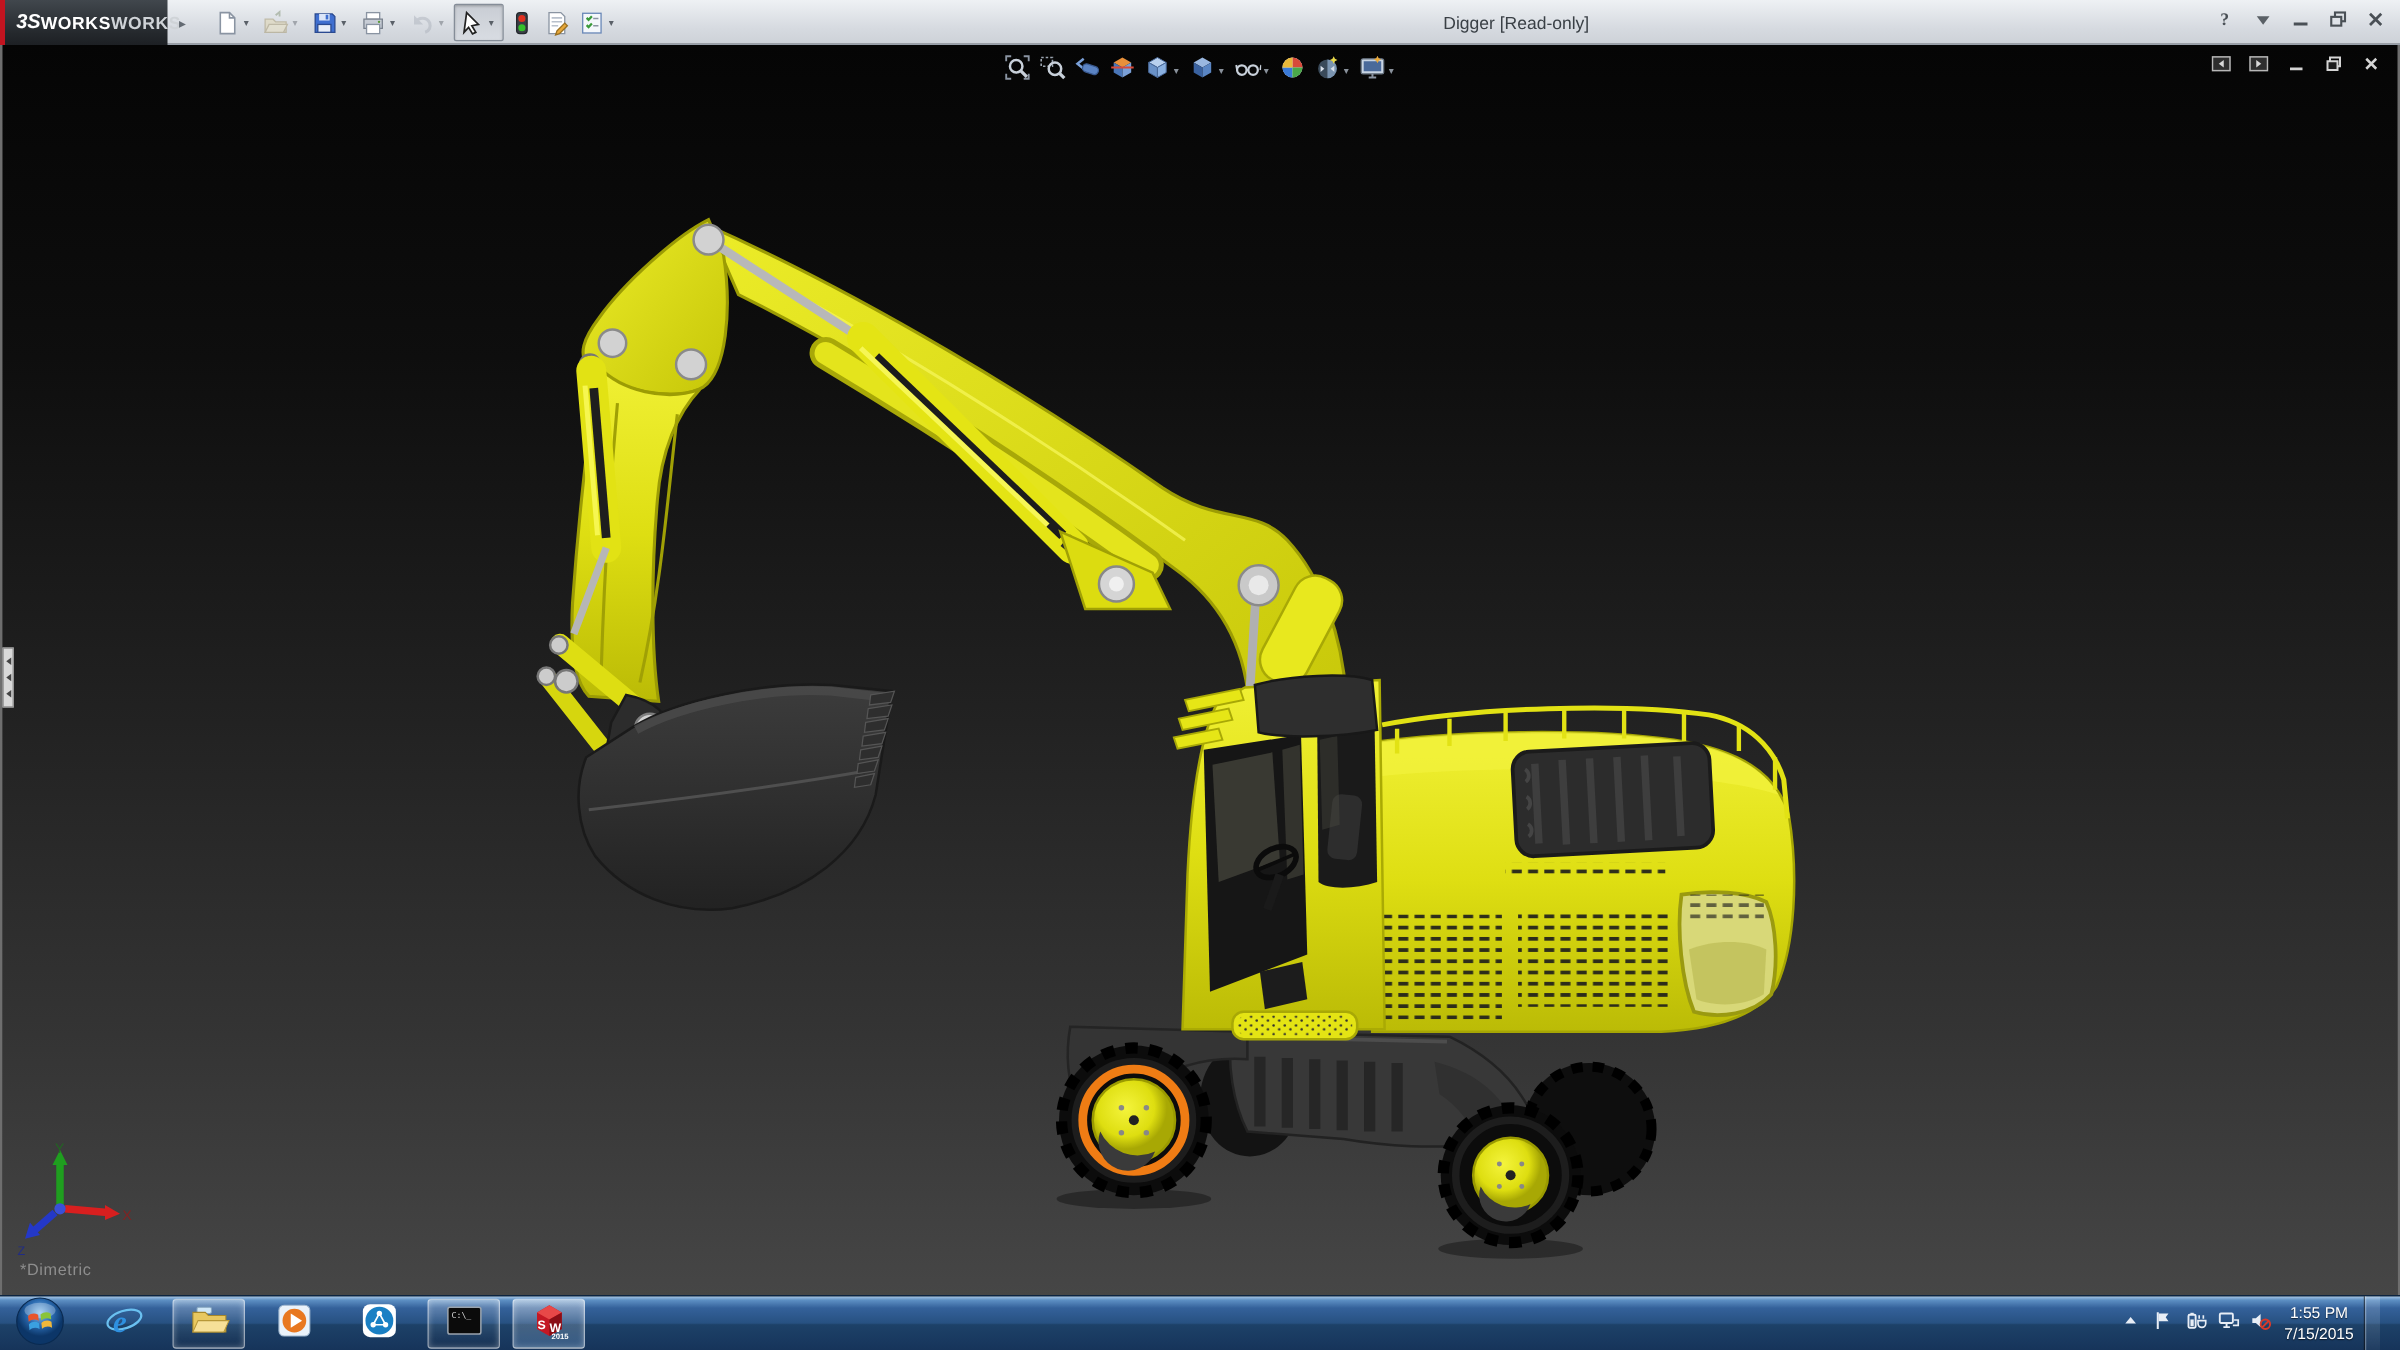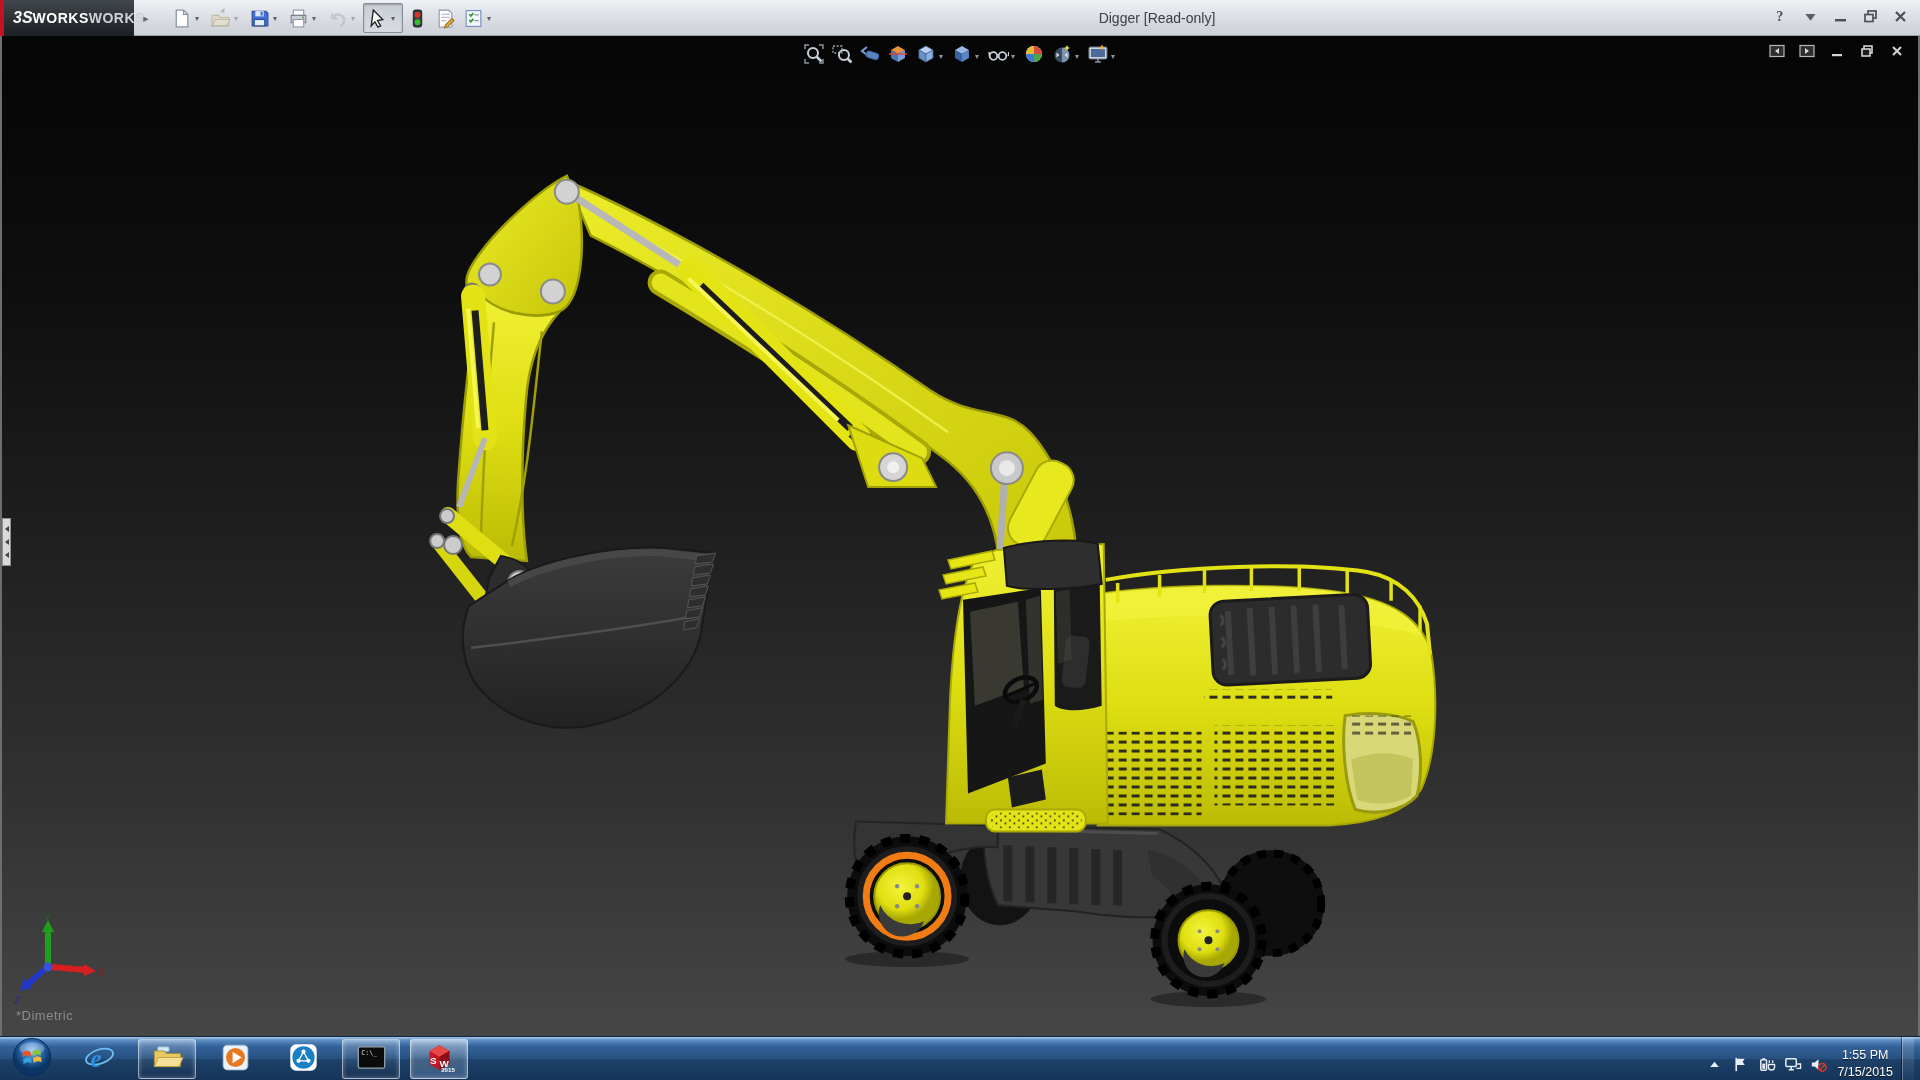--- a/index.html
+++ b/index.html
@@ -20,21 +20,21 @@
     align-items:center;justify-content:center;color:#636a72;font-size:11px}
   .main-toolbar{position:absolute;left:168px;top:0;height:36px;display:flex;align-items:center}
   .tb-btn{height:30px;display:flex;align-items:center;justify-content:center;
     padding:0 3px;border-radius:2px;margin-right:1px}
   .tb-btn .ic{display:flex}
   .tb-btn svg{width:21px;height:21px}
   .tb-btn.disabled{opacity:.45}
   .tb-btn.pressed{background:linear-gradient(#c9cdd4,#d8dce2);border:1px solid #858d98;
     box-shadow:inset 0 1px 2px rgba(0,0,0,.25)}
   .dd{font-size:8px;color:#5a6068;margin:0 4px 0 3px}
-  .title{position:absolute;left:1157px;top:0;height:24px;line-height:36px;
+  .title{position:absolute;left:1213px;top:0;height:24px;line-height:36px;
     transform:translateX(-50%);font-size:14px;color:#3a4046}
   .win-controls{position:absolute;right:8px;top:0;height:36px;display:flex;align-items:center;gap:6px}
   .win-controls .wc{display:flex;align-items:center;justify-content:center;width:24px;height:26px}
   .win-controls svg{width:17px;height:17px}
 
   
   .viewport{position:absolute;top:36px;left:0;width:1920px;height:1000px;
     background:linear-gradient(180deg,#050505 0%,#0e0e0e 25%,#1f1f1f 50%,#333 78%,#464646 100%);
     border-left:2px solid #6e6e6e;border-right:2px solid #6e6e6e}
   .model-svg{position:absolute;top:0;left:0;width:100%;height:100%}
@@ -59,21 +59,21 @@
     border-top:1px solid #0c2440}
   .start{position:absolute;left:8px;top:0;width:48px;height:44px;display:flex;align-items:center;justify-content:center}
   .start svg{width:42px;height:42px}
   .tb-apps{position:absolute;left:70px;top:2px;display:flex;gap:10px}
   .app{width:58px;height:40px;display:flex;align-items:center;justify-content:center;border-radius:3px}
   .app svg{width:33px;height:33px}
   .app.framed{border:1px solid rgba(255,255,255,.55);
     background:linear-gradient(rgba(255,255,255,.28),rgba(255,255,255,.07) 48%,rgba(0,0,0,.10));
     box-shadow:inset 0 0 5px rgba(255,255,255,.35)}
   .app.active{background:linear-gradient(rgba(255,255,255,.45),rgba(255,255,255,.18) 48%,rgba(130,180,230,.30))}
-  .tray{position:absolute;right:6px;top:0;height:44px;display:flex;align-items:flex-end}
+  .tray{position:absolute;right:16px;top:0;height:44px;display:flex;align-items:center}
   .tray-ic{display:flex;align-items:center;justify-content:center;width:26px;height:30px}
   .tray-ic svg{width:19px;height:19px}
   .clock{color:#fff;font-size:12.5px;text-align:center;line-height:1.35;margin:0 8px 0 6px;
     text-shadow:0 1px 1px rgba(0,0,0,.65)}
   .show-desktop{width:13px;height:44px;border-left:1px solid rgba(0,0,0,.55);
     box-shadow:inset 1px 0 0 rgba(255,255,255,.3);
     background:linear-gradient(180deg,rgba(255,255,255,.18),rgba(255,255,255,.04))}
 </style>
 </head>
 <body>

